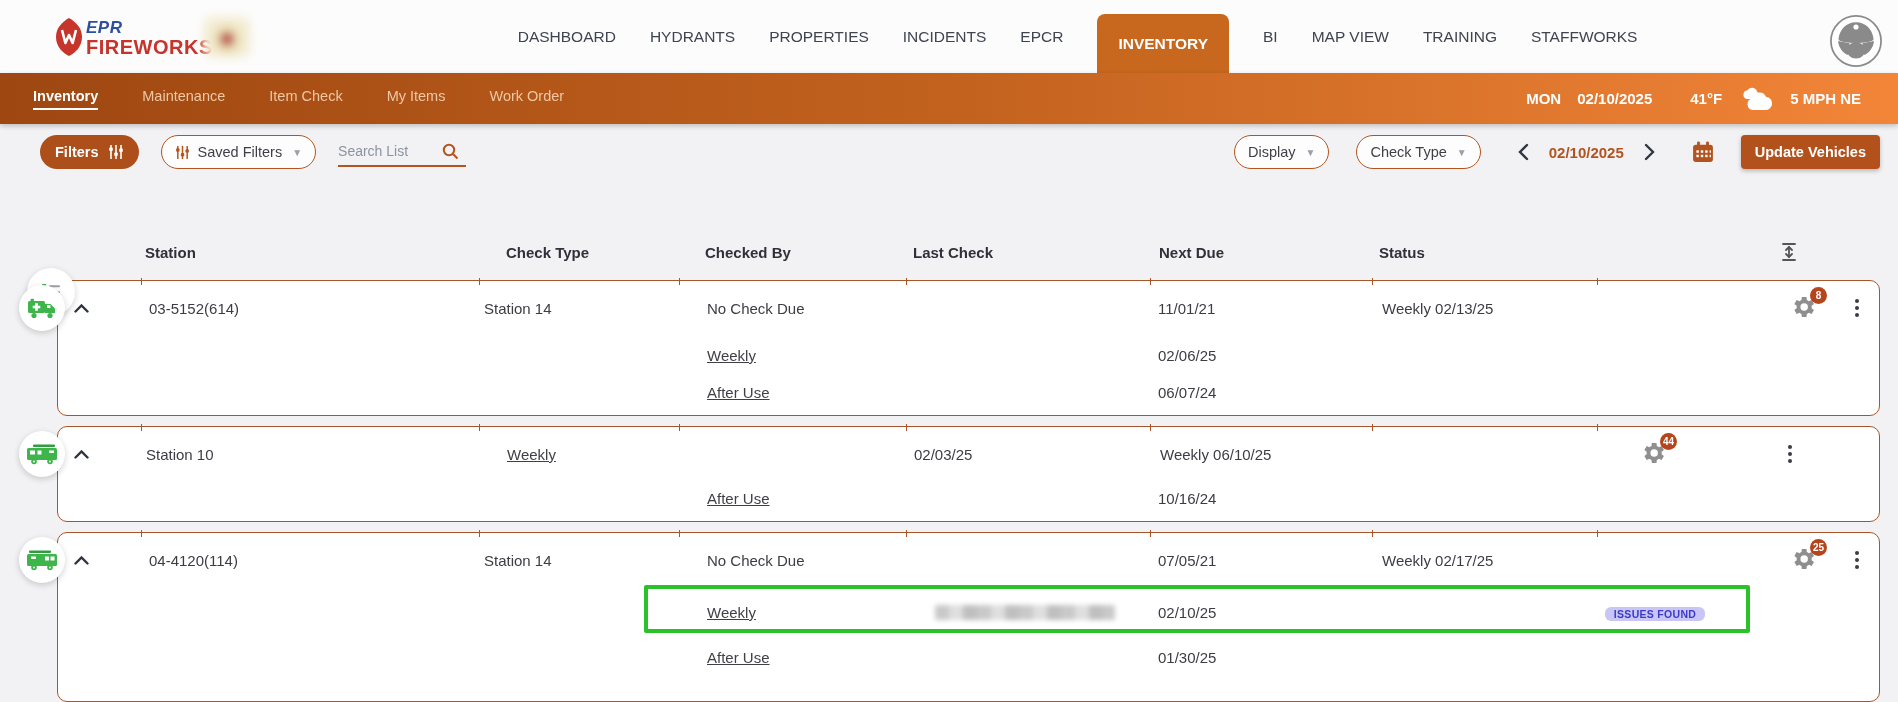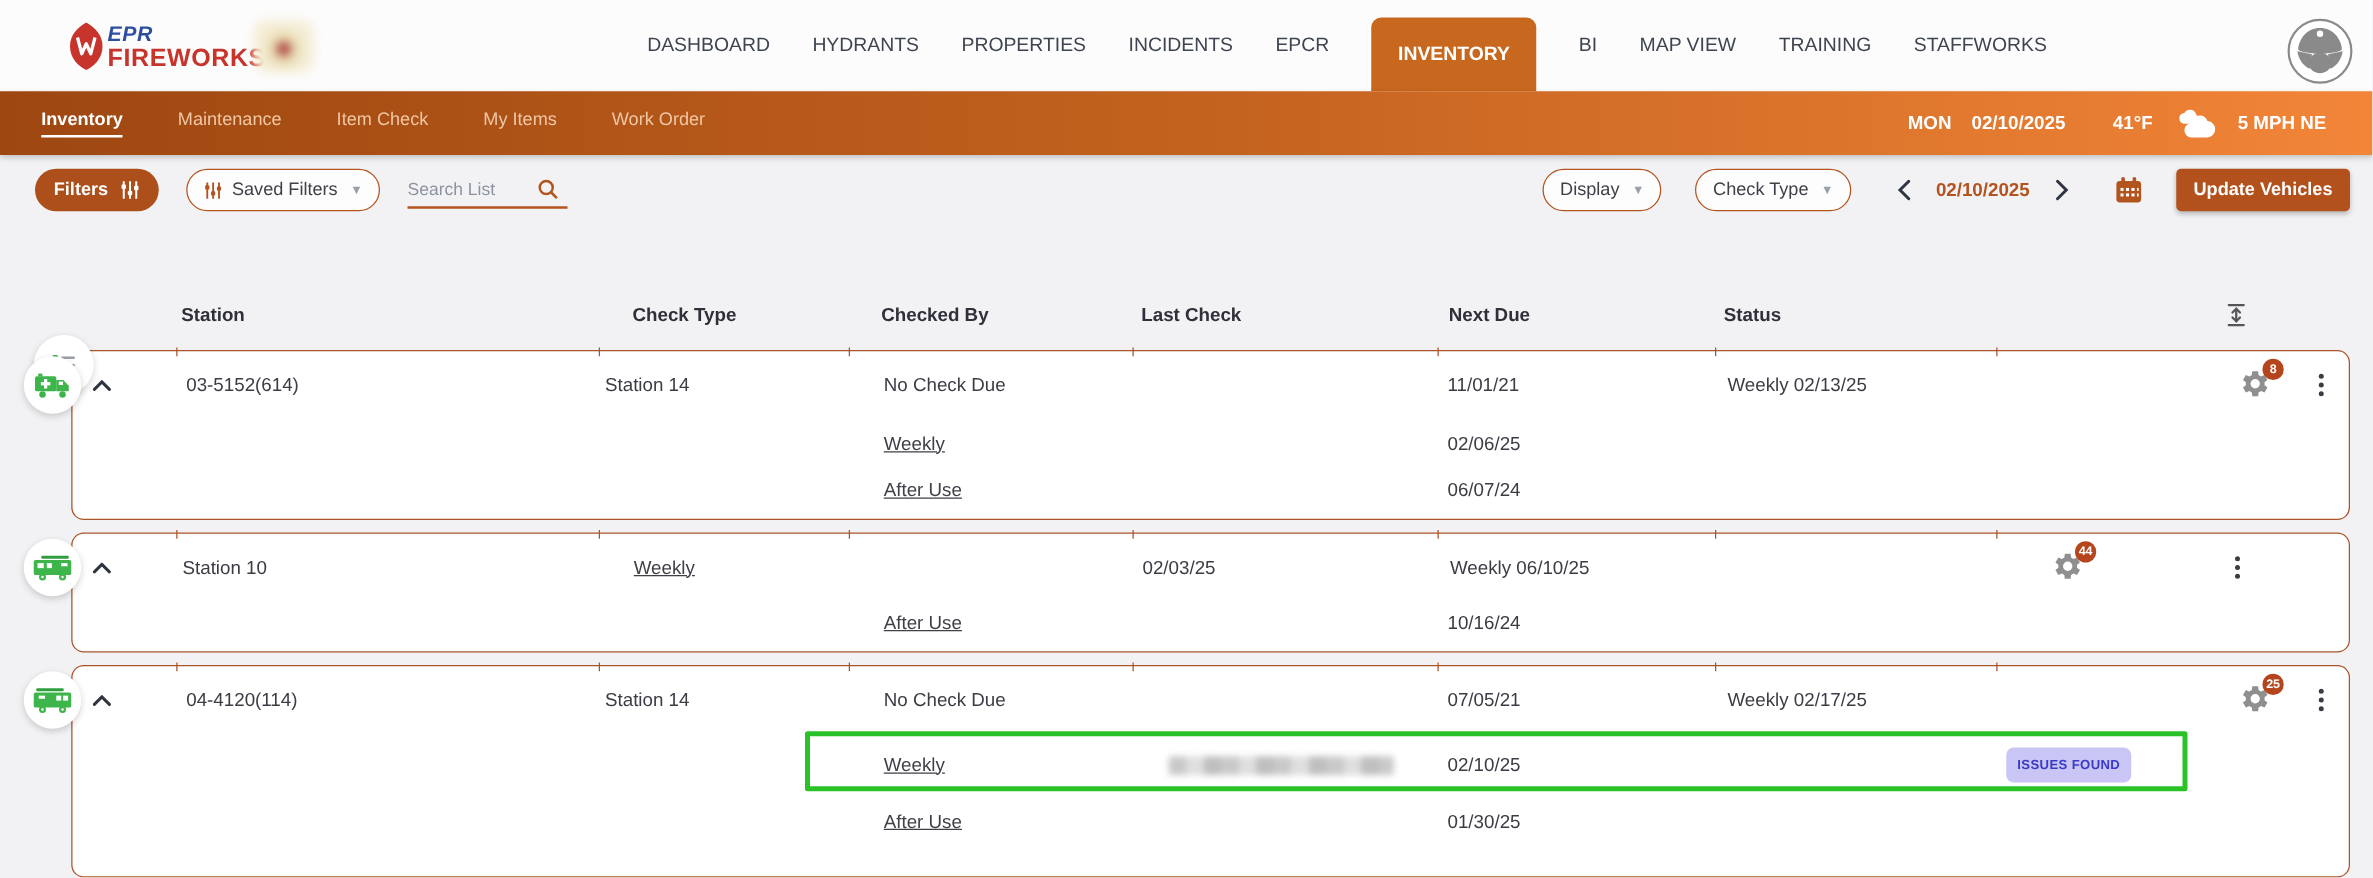--- a/index.html
+++ b/index.html
@@ -25,21 +25,21 @@
   .subnav { position:relative; height:51px; background:linear-gradient(90deg,#9e4711,#c4631f 52%,#f28538);
     display:flex; align-items:center; box-shadow:0 2px 5px rgba(0,0,0,.22); }
   .subnav-items { display:flex; gap:44px; margin-left:33px; }
   .subnav-item { font-size:14.5px; color:#f0c7a4; cursor:pointer; }
   .subnav-item.active { color:#fff; font-weight:700; border-bottom:2px solid #fff; padding-bottom:4px; }
   .weather { position:absolute; right:37px; display:flex; align-items:center; gap:16px; color:#fff; font-size:15px; }
   .weather .b { font-weight:700; }
   .weather .d { font-weight:600; }
 
   
-  .toolbar { height:56px; display:flex; align-items:center; padding:0 18px 0 28px; }
+  .toolbar { height:56px; display:flex; align-items:center; padding:0 18px 0 40px; }
   .btn-filters { display:flex; align-items:center; gap:9px; height:34px; padding:0 15px;
     background:#ad4f1b; color:#fff; border:none; border-radius:17px; font-size:14.5px; font-weight:600; cursor:pointer;
     font-family:inherit; }
   .pill { display:flex; align-items:center; gap:8px; height:34px; padding:0 13px; background:#fdfdfe;
     border:1.5px solid #b3541e; border-radius:17px; font-size:14.5px; color:#3f3f47; cursor:pointer; white-space:nowrap; }
   .pill .caret { color:#9aa0a8; font-size:10px; margin-left:2px; }
   .saved-filters { margin-left:22px; }
   .searchbox { display:flex; align-items:center; margin-left:22px; border-bottom:2px solid #b3541e; height:30px; width:128px; }
   .searchbox input { border:none; outline:none; background:transparent; width:104px; font-size:14px; color:#4d7c0f;
     font-family:Liberation Sans, sans-serif; }
@@ -70,21 +70,21 @@
   .c-lc{padding-left:8px;} .c-nd{padding-left:10px;} .c-st{padding-left:8px;}
   .caret-cell { display:flex; justify-content:flex-start; padding-left:16px; cursor:pointer; }
   .lnk { text-decoration:underline; cursor:pointer; color:#3f3f47; }
   .gear-wrap { position:relative; width:30px; height:30px; margin-left:42px; cursor:pointer; }
   .gear-badge { position:absolute; top:-6px; right:-8px; min-width:17px; height:17px; padding:0 2px; background:#b4451c;
     border-radius:9px; color:#fff; font-size:10px; font-weight:700; display:flex; align-items:center; justify-content:center; }
   .kebab { display:flex; flex-direction:column; gap:3px; align-items:center; cursor:pointer; padding:4px 8px; }
   .kebab i { width:4px; height:4px; background:#3c3c44; border-radius:50%; }
   .hl-border { position:absolute; left:586px; top:52px; width:1106px; height:48px; border:4px solid #2bc229;
     border-radius:2px; pointer-events:none; z-index:2; }
-  .issues-badge { display:inline-flex; align-items:center; justify-content:center; width:100px; height:28px;
+  .issues-badge { display:inline-flex; align-items:center; justify-content:center; width:100px; height:14px;
     background:#c9c6f6; color:#3b3bc8; border-radius:6px; font-size:10.5px; font-weight:700; letter-spacing:.3px; cursor:pointer; }
   .name-blur { width:180px; height:15px; border-radius:2px; margin-left:2px;
     background:repeating-linear-gradient(90deg,#c9c9c9 0 14px,#dfdfdf 14px 28px,#bfbfbf 28px 42px); filter:blur(2.5px); }
   .expand-cell { display:flex; justify-content:center; cursor:pointer; }
 </style>
 </head>
 <body>
 
 <div class="topbar">
   <div class="logo">

